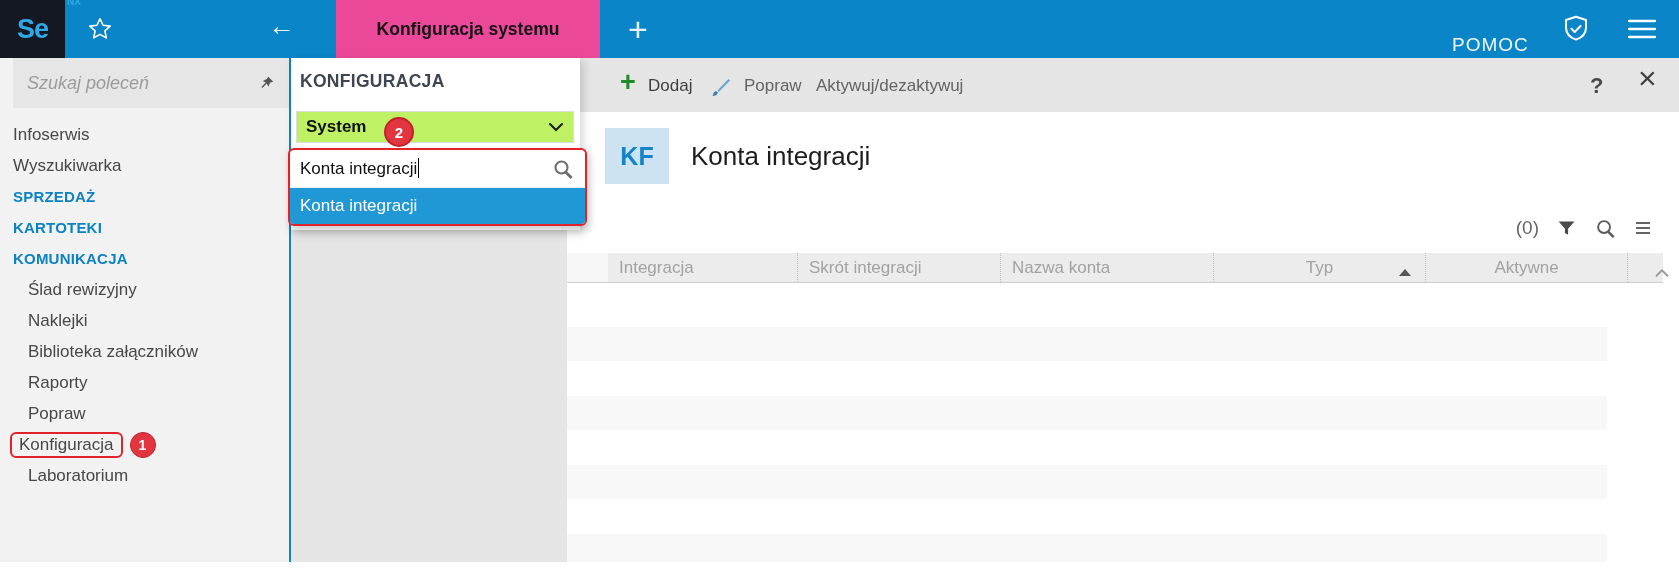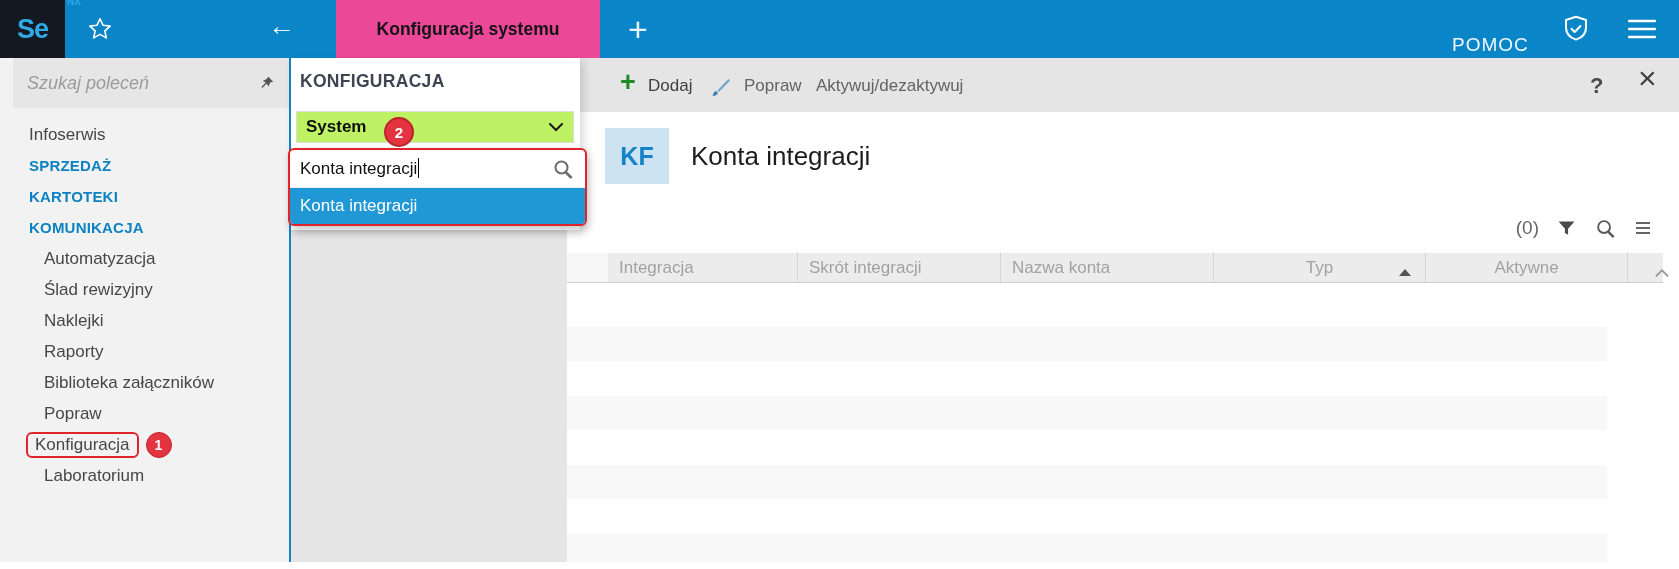--- a/index.html
+++ b/index.html
@@ -18,21 +18,21 @@
   .tab-active { position:absolute; left:336px; top:0; width:264px; height:58px; background:#ec4899;
     display:flex; align-items:center; justify-content:center; font-size:17.5px; font-weight:600; color:#141414; }
   .tab-plus { position:absolute; left:620px; top:8px; width:36px; height:42px; color:#e8f4fb; font-size:34px; font-weight:200; text-align:center; line-height:42px; }
   .pomoc { position:absolute; left:1452px; top:0; height:58px; display:flex; align-items:center; color:#f0f8fd; font-size:19px; letter-spacing:1px;margin-top:16px; }
   .shield-btn { position:absolute; left:1560px; top:13px; width:32px; height:32px; }
   .burger-btn { position:absolute; left:1626px; top:17px; width:32px; height:24px; }
   
   .sidebar { position:absolute; left:0; top:58px; width:289px; height:504px; background:#f2f2f2; }
   .sb-search { height:50px; background:#e6e6e6; display:flex; align-items:center; padding:0 14px;margin-left:13px; }
   .sb-search-ph { flex:1; font-style:italic; font-size:18px; color:#9b9b9b; }
-  .sb-list { list-style:none; margin-top:11px;padding-left:16px; }
+  .sb-list { list-style:none; margin-top:11px; }
   .sb-item { height:31px; display:flex; align-items:center; padding-left:13px; font-size:17px; color:#474747; white-space:nowrap; cursor:default; }
   .sb-item.section { color:#0c82c3; font-weight:700; font-size:15px; letter-spacing:.2px; }
   .sb-item.sub { padding-left:28px; }
   .sb-item.active { padding-left:10px; }
   .hl-box { display:inline-flex; align-items:center; border:2px solid #e1242c; border-radius:6px; padding:1px 7px; color:#474747; }
   .badge { display:inline-flex; align-items:center; justify-content:center; background:#e23540; border:1px solid #bf222c;
     color:#fff; font-weight:700; border-radius:50%; }
   .badge-1 { width:26px; height:26px; font-size:14px; margin-left:7px; }
   
   .main-bg { position:absolute; left:291px; top:58px; width:1388px; height:504px; background:#e5e5e5; }
@@ -122,28 +122,28 @@
     <div class="sb-search">
       <span class="sb-search-ph">Szukaj poleceń</span>
       <span>
         <svg width="17" height="17" viewBox="0 0 24 24" fill="#555">
           <path d="M14.5 2.5l7 7-4.2 1.2-2.6 5.6-2.4-4.3-6.2 6.2-1.3-1.3 6.2-6.2-4.3-2.4 5.6-2.6z"></path>
         </svg>
       </span>
     </div>
     <ul class="sb-list">
       <li class="sb-item">Infoserwis</li>
+      <li class="sb-item">Wyszukiwarka</li>
       <li class="sb-item section">SPRZEDAŻ</li>
       <li class="sb-item section">KARTOTEKI</li>
       <li class="sb-item section">KOMUNIKACJA</li>
-      <li class="sb-item sub">Automatyzacja</li>
       <li class="sb-item sub">Ślad rewizyjny</li>
       <li class="sb-item sub">Naklejki</li>
+      <li class="sb-item sub">Biblioteka załączników</li>
       <li class="sb-item sub">Raporty</li>
-      <li class="sb-item sub">Biblioteka załączników</li>
       <li class="sb-item sub">Popraw</li>
       <li class="sb-item sub active">
         <span class="hl-box">Konfiguracja</span>
         <span class="badge badge-1">1</span>
       </li>
       <li class="sb-item sub">Laboratorium</li>
     </ul>
   </div>
 
   <div class="main-bg"></div>

